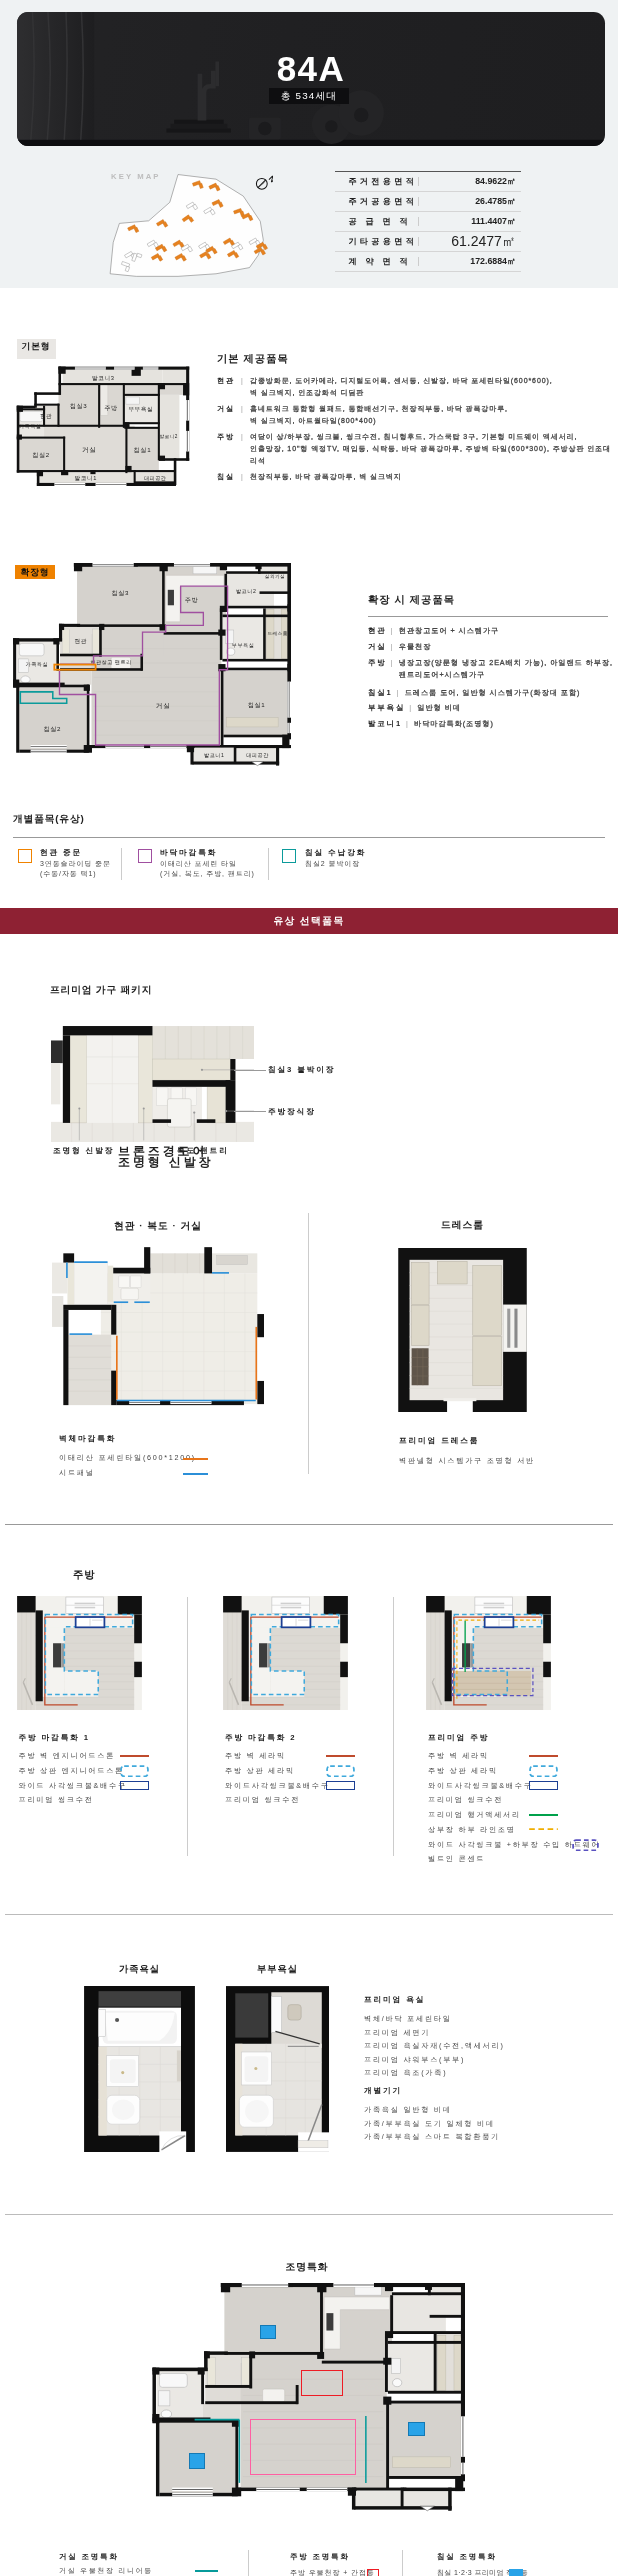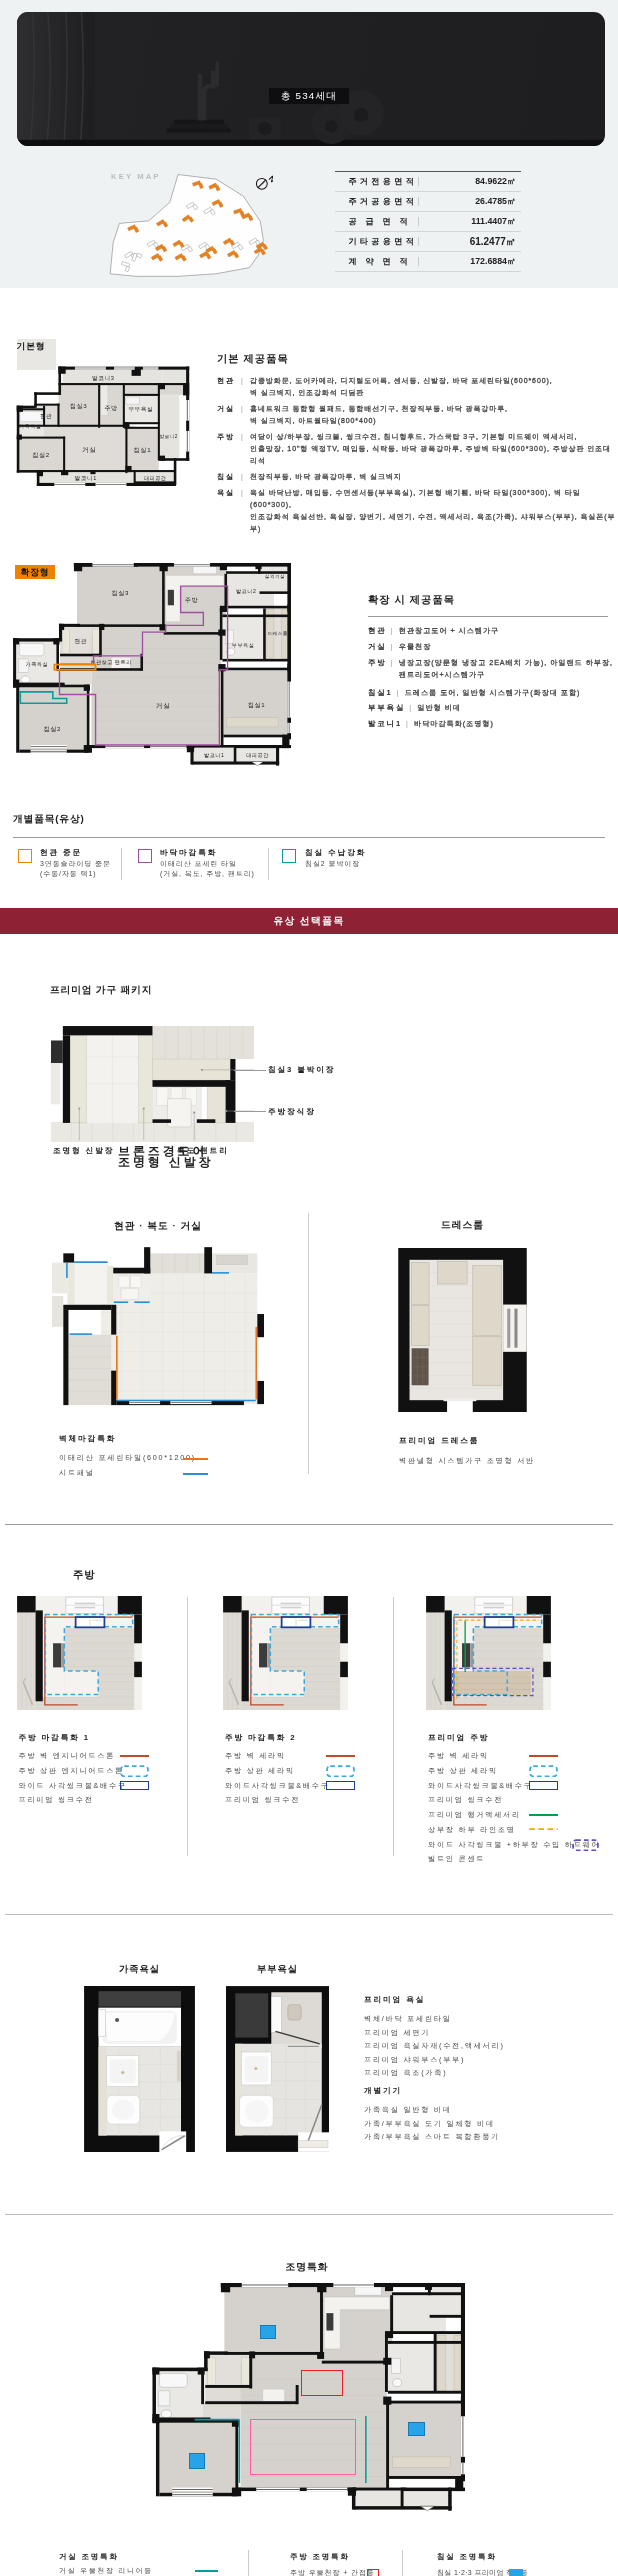--- a/index.html
+++ b/index.html
@@ -36,20 +36,21 @@
 <rect x="385" y="96" width="7" height="48" fill="#2c2c2e"></rect>
 
 <rect x="450" y="205" width="62" height="42" rx="4" fill="#242426"></rect>
       <circle cx="481" cy="226" r="13" fill="#1b1b1d"></circle>
 
 <circle cx="610" cy="218" r="38" fill="#232325"></circle>
       <circle cx="610" cy="222" r="12" fill="#1b1b1d"></circle>
 <circle cx="668" cy="196" r="44" fill="#242426"></circle>
       <circle cx="668" cy="200" r="14" fill="#1c1c1e"></circle>
 </svg>
+<div class="ab" style="left:0;top:39px;width:588px;text-align:center;color:#fff;font-size:35px;line-height:35px;font-weight:bold;letter-spacing:1.5px">84A</div>
 <div class="ab" style="left:252px;top:76px;width:80px;height:16px;background:#0e0e10;color:#fff;font-size:9.8px;line-height:16px;text-align:center"><span class="k" style="letter-spacing:.12em">총 534세대</span></div>
 </div>
 <div class="ab" style="left:111px;top:172px;font-size:7.7px;font-weight:bold;color:#bdbdbd;letter-spacing:2.1px">KEY MAP</div>
 <svg class="ab" style="left:46px;top:173px" width="227" height="109" viewBox="0 0 440 212">
     <path d="M256,3 L330,12 L383,45 L416,94 L422,131 L412,160 L395,184 L330,196 L256,201 L175,201 L124,196 L130,135 L142,98 L199,93 L240,57 Z" fill="#fefefe" stroke="#777" stroke-width="1.1"></path>
     <g transform="translate(284,20) rotate(-20)">
       <rect x="0" y="0" width="15" height="6" fill="#e8821e" stroke="#c96f15" stroke-width="0.8"></rect>
       <rect x="11" y="6" width="6" height="9" fill="#e8821e" stroke="#c96f15" stroke-width="0.8"></rect>
     </g>
     <g transform="translate(316,26) rotate(-25)">
@@ -164,25 +165,25 @@
       <circle cx="0" cy="0" r="10.5" fill="none" stroke="#111" stroke-width="2"></circle>
       <line x1="-7.5" y1="7.5" x2="7.5" y2="-7.5" stroke="#111" stroke-width="2"></line>
       <path d="M-4,6 L12,-10 L3,0 Z" fill="#111"></path>
       <text x="13" y="-10" font-size="15" font-weight="bold" fill="#111" transform="rotate(45 12 -10)">N</text>
     </g>
   </svg>
 <div class="ab" style="left:335px;top:171px;width:186px">
     <div style="position:relative;border-top:1px solid #555;height:20px;line-height:19.6px"><span class="b k" style="font-size:8.2px;letter-spacing:.4em;padding-left:13.4px">주거전용면적</span><span class="ab" style="left:83px;top:5.2px;width:0.5px;height:9.3px;background:#ccc"></span><span class="ab" style="right:5.2px;top:0;font-size:8.8px;font-weight:bold;color:#222">84.9622㎡</span></div>
     <div style="position:relative;border-top:0.5px solid #d5d5d5;height:20px;line-height:19.6px"><span class="b k" style="font-size:8.2px;letter-spacing:.4em;padding-left:13.4px">주거공용면적</span><span class="ab" style="left:83px;top:5.2px;width:0.5px;height:9.3px;background:#ccc"></span><span class="ab" style="right:5.2px;top:0;font-size:8.8px;font-weight:bold;color:#222">26.4785㎡</span></div>
     <div style="position:relative;border-top:0.5px solid #d5d5d5;height:20px;line-height:19.6px"><span class="b k" style="font-size:8.2px;letter-spacing:.4em;padding-left:13.4px">공 급 면 적</span><span class="ab" style="left:83px;top:5.2px;width:0.5px;height:9.3px;background:#ccc"></span><span class="ab" style="right:5.2px;top:0;font-size:8.8px;font-weight:bold;color:#222">111.4407㎡</span></div>
-    <div style="position:relative;border-top:0.5px solid #d5d5d5;height:20px;line-height:19.6px"><span class="b k" style="font-size:8.2px;letter-spacing:.4em;padding-left:13.4px">기타공용면적</span><span class="ab" style="left:83px;top:5.2px;width:0.5px;height:9.3px;background:#ccc"></span><span class="ab" style="right:5.2px;top:0;font-size:10px;font-weight:bold;color:#222">61.2477㎡</span></div>
+    <div style="position:relative;border-top:0.5px solid #d5d5d5;height:20px;line-height:19.6px"><span class="b k" style="font-size:8.2px;letter-spacing:.4em;padding-left:13.4px">기타공용면적</span><span class="ab" style="left:83px;top:5.2px;width:0.5px;height:9.3px;background:#ccc"></span><span class="ab" style="right:5.2px;top:0;font-size:14px;font-weight:normal;color:#222">61.2477㎡</span></div>
     <div style="position:relative;border-top:0.5px solid #d5d5d5;height:20px;line-height:19.6px"><span class="b k" style="font-size:8.2px;letter-spacing:.4em;padding-left:13.4px">계 약 면 적</span><span class="ab" style="left:83px;top:5.2px;width:0.5px;height:9.3px;background:#ccc"></span><span class="ab" style="right:5.2px;top:0;font-size:8.8px;font-weight:bold;color:#222">172.6884㎡</span></div>
     <div style="border-top:0.5px solid #d5d5d5"></div>
   </div>
-<div class="ab" style="left:16.5px;top:339px;width:39px;height:31px;background:#e9e7e4;color:#111;font-size:8.8px;font-weight:bold;text-align:left;line-height:14px"><span class="k" style="letter-spacing:.1em">기본형</span></div>
+<div class="ab" style="left:16.5px;top:339px;width:39px;height:20px;background:#e9e7e4;color:#111;font-size:8.8px;font-weight:bold;text-align:center;line-height:14px"><span class="k" style="letter-spacing:.1em">기본형</span></div>
 <svg class="ab" style="left:13px;top:364px" width="180" height="122" viewBox="0 0 349 237">
     <rect x="96" y="9" width="194" height="28" fill="#e5e3de"></rect>
     <rect x="290" y="9" width="50" height="28" fill="#e5e3de"></rect>
     <rect x="88" y="37" width="79" height="87" fill="#dad7d2"></rect>
     <rect x="167" y="37" width="48" height="87" fill="#dad7d2"></rect>
     <rect x="215" y="60" width="68" height="55" fill="#eae8e4"></rect>
     <rect x="215" y="37" width="125" height="23" fill="#dad7d2"></rect>
     <rect x="41" y="81" width="47" height="39" fill="#e0ddd8"></rect>
     <rect x="10" y="90" width="50" height="55" fill="#eae8e4"></rect>
     <rect x="60" y="120" width="176" height="90" fill="#dfdcd7"></rect>
@@ -278,25 +279,20 @@
     </div>
     <div style="display:flex;margin-bottom:4.1px;line-height:12px">
       <span class="b k" style="width:24px;flex:none;font-size:7.2px">주방</span>
       <span style="flex:none;color:#999;margin-right:7.2px">|</span>
       <span class="k lst" style="letter-spacing:.13em">여닫이 상/하부장, 씽크볼, 씽크수전, 침니형후드, 가스쿡탑 3구, 기본형 미드웨이 액세서리,<br>인출망장, 10"형 액정TV, 매입등, 식탁등, 바닥 광폭강마루, 주방벽 타일(600*300), 주방상판 인조대리석</span>
     </div>
     <div style="display:flex;margin-bottom:4.1px;line-height:12px">
       <span class="b k" style="width:24px;flex:none;font-size:7.2px">침실</span>
       <span style="flex:none;color:#999;margin-right:7.2px">|</span>
       <span class="k lst" style="letter-spacing:.13em">천장직부등, 바닥 광폭강마루, 벽 실크벽지</span>
-    </div>
-    <div style="display:flex;margin-bottom:4.1px;line-height:12px">
-      <span class="b k" style="width:24px;flex:none;font-size:7.2px">욕실</span>
-      <span style="flex:none;color:#999;margin-right:7.2px">|</span>
-      <span class="k lst" style="letter-spacing:.13em">욕실 바닥난방, 매입등, 수면센서등(부부욕실), 기본형 배기휀, 바닥 타일(300*300), 벽 타일(600*300),<br>인조강화석 욕실선반, 욕실장, 양변기, 세면기, 수전, 액세서리, 욕조(가족), 샤워부스(부부), 욕실폰(부부)</span>
     </div>
   </div>
 <div class="ab" style="left:15px;top:565px;width:40px;height:14px;background:#ef8200;color:#111;font-size:8.8px;font-weight:bold;text-align:center;line-height:14px"><span class="k" style="letter-spacing:.1em">확장형</span></div>
 <svg class="ab" style="left:10.3px;top:563px" width="281" height="215" viewBox="0 0 545 417">
     <rect x="130" y="2" width="168" height="122" fill="#d5d2cd"></rect>
     <rect x="298" y="2" width="121" height="136" fill="#d5d2cd"></rect>
     <rect x="419" y="21" width="93" height="65" fill="#e8e6e2"></rect>
     <rect x="484" y="2" width="57" height="53" fill="#e8e6e2"></rect>
     <rect x="494" y="86" width="48" height="103" fill="#e2dfda"></rect>
     <rect x="412" y="105" width="82" height="84" fill="#eae8e4"></rect>

